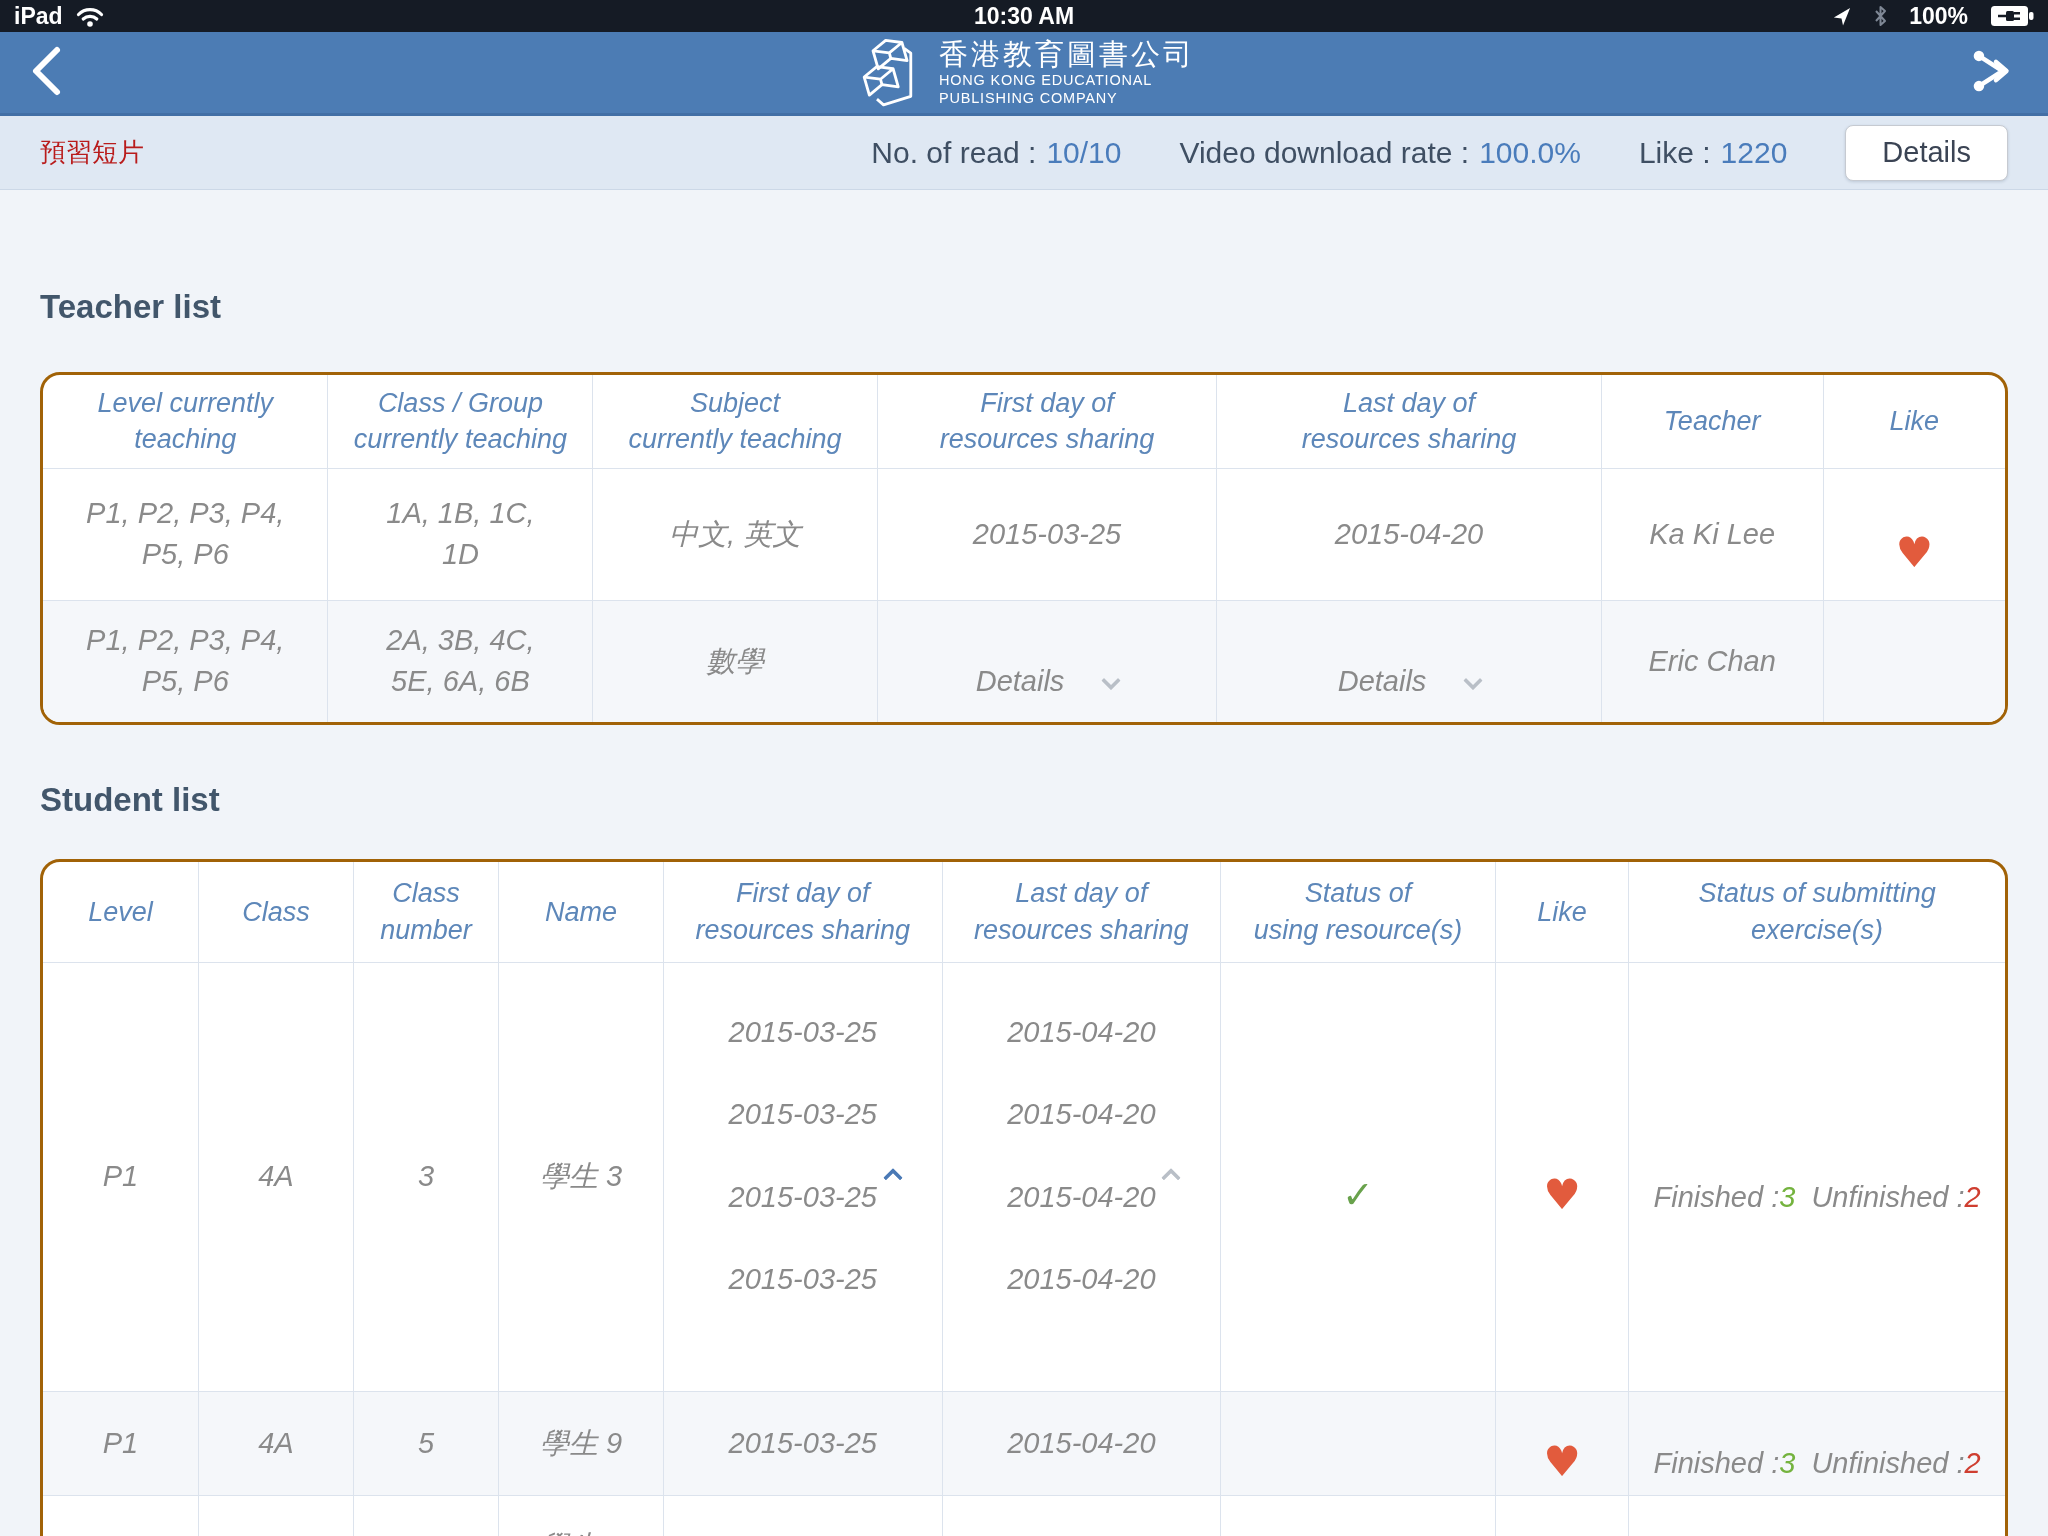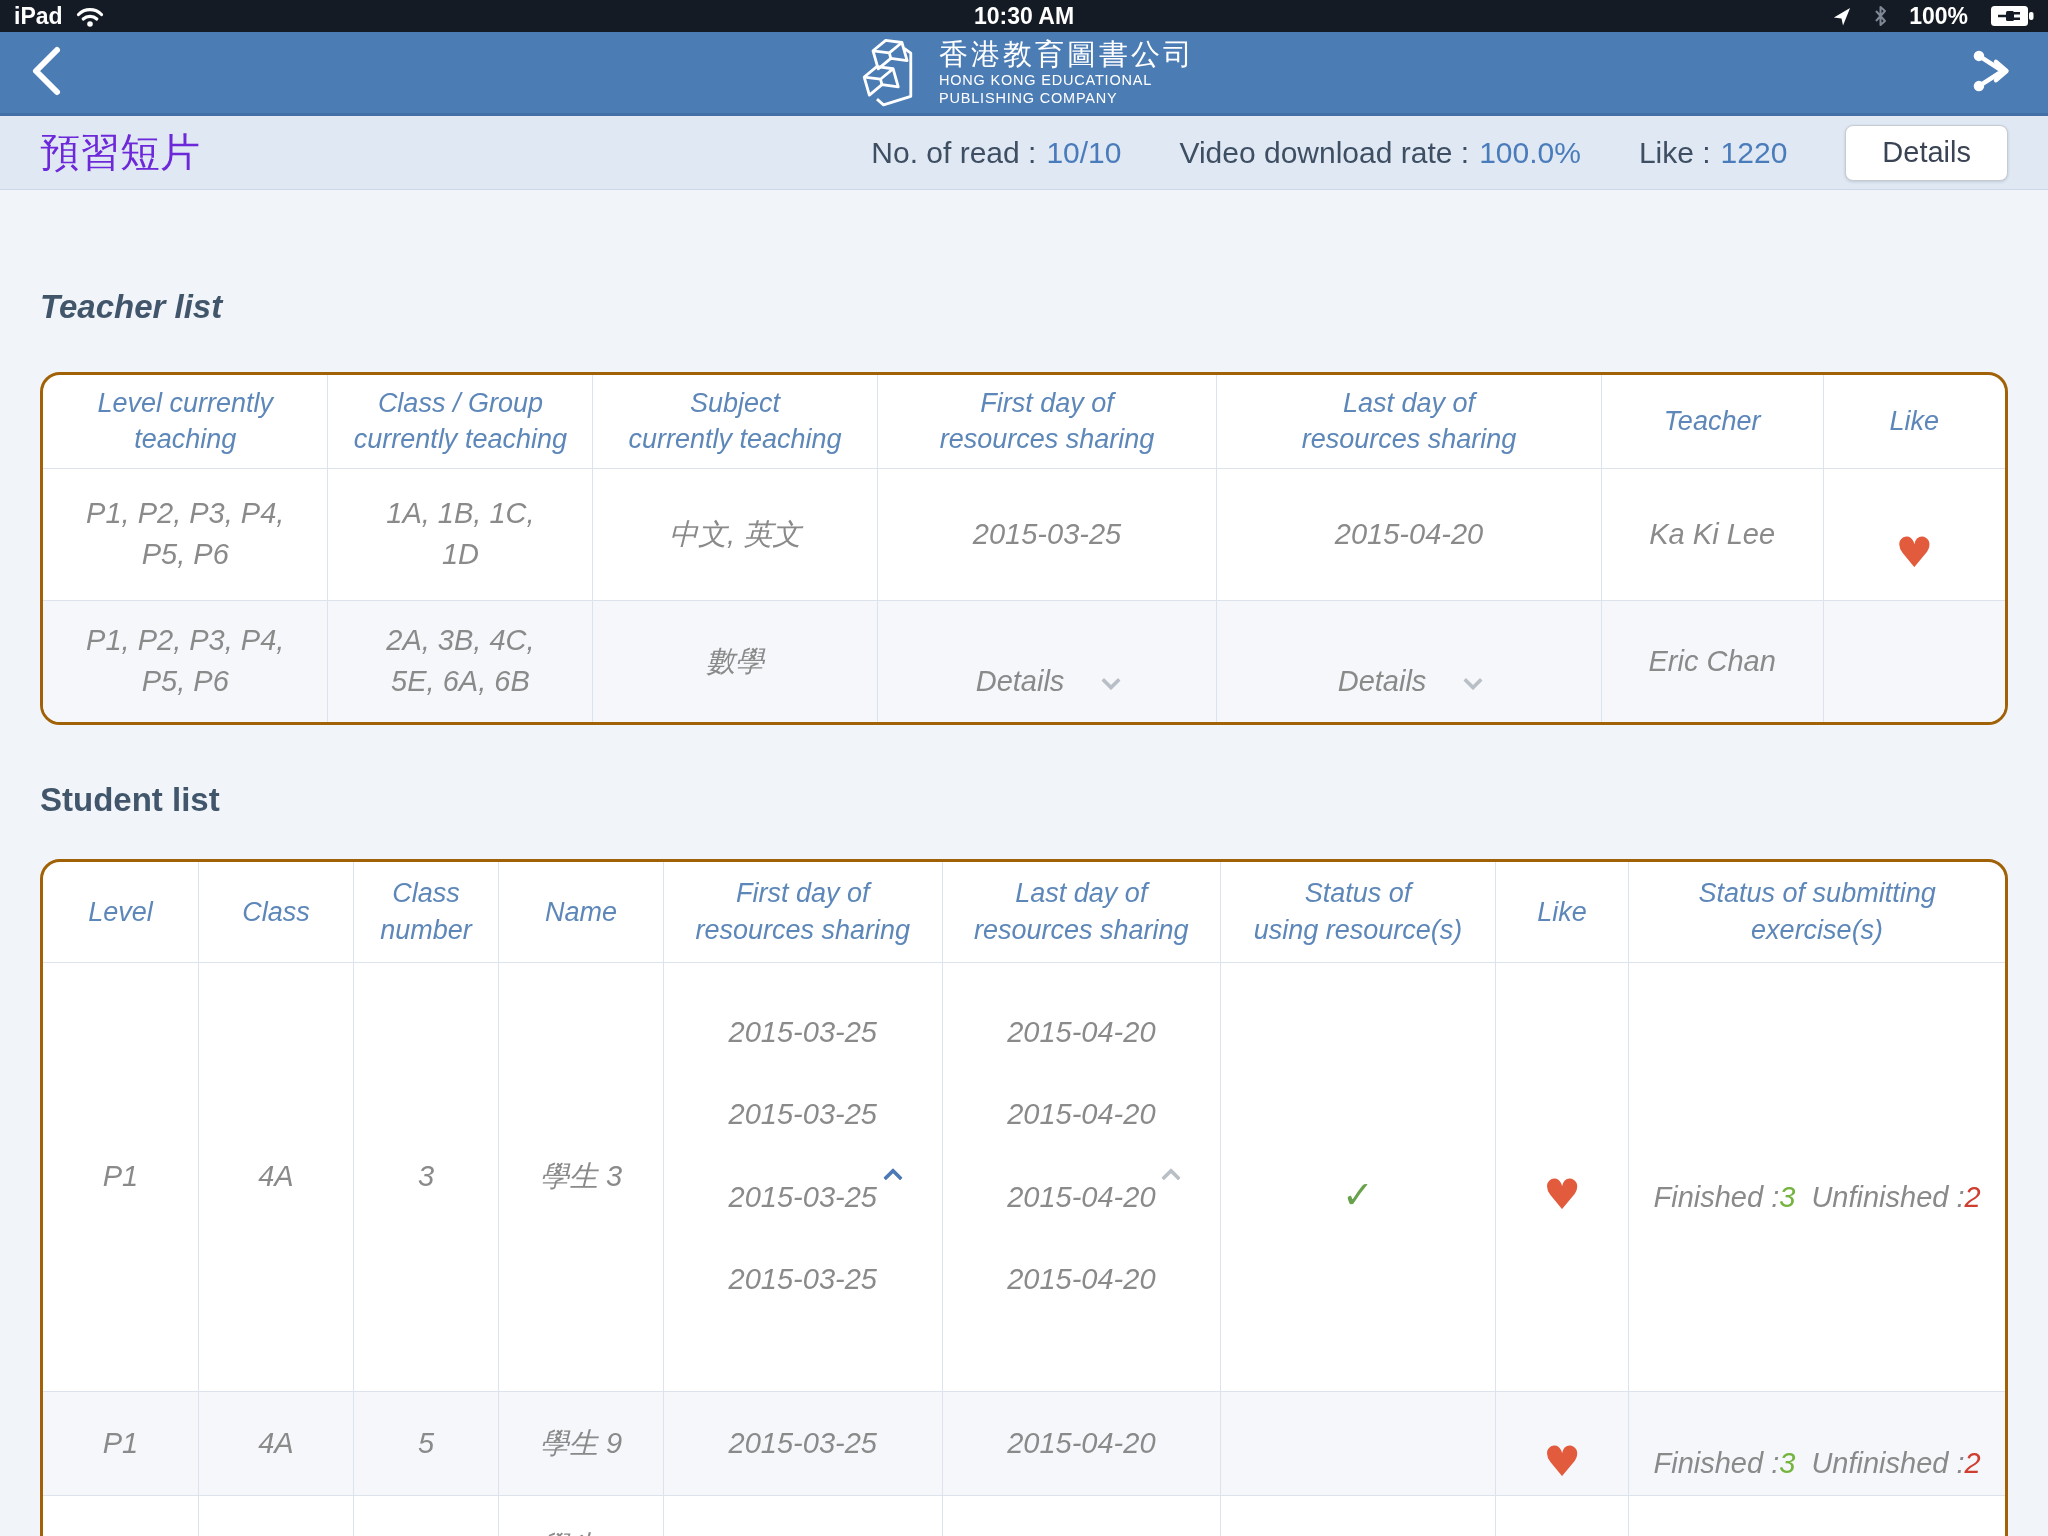--- a/index.html
+++ b/index.html
@@ -26,36 +26,36 @@
   .logo-wrap{position:absolute;left:8px;right:0;display:flex;justify-content:center;align-items:center;gap:16px;pointer-events:none;}
   .logo-text .zh{color:#fff;font-size:29px;letter-spacing:3px;line-height:1.15;}
   .logo-text .en{color:#fff;font-size:14.5px;letter-spacing:.8px;line-height:1.25;}
   .share-btn{margin-left:auto;background:none;border:none;cursor:pointer;display:flex;align-items:center;}
 
   
   .sub-header{
     height:74px; background:#dfe8f3; border-bottom:1px solid #ccd8e7;
     display:flex; align-items:center; padding:0 40px;
   }
-  .page-title{font-size:40px;color:#6d28d9;}
+  .page-title{font-size:26px;color:#b91c1c;}
   .stats{margin-left:auto;display:flex;align-items:center;gap:58px;}
   .stat{display:flex;align-items:center;gap:10px;font-size:30px;}
   .stat .lbl{color:#3f4f63;}
   .stat .val{color:#4a7cbb;}
   .report-btn{
     height:56px;padding:0 36px;font-size:29px;color:#3b4454;
     background:#ffffff;border:1px solid #c6cad1;border-radius:8px;
     box-shadow:0 1px 3px rgba(40,60,90,.18);cursor:pointer;
     font-family:inherit;
   }
 
   
   .content{padding:0 40px;}
   .section-heading{font-size:33px;font-weight:bold;color:#42566b;}
-  .heading-teacher{margin:98px 0 46px;font-style:italic;}
+  .heading-teacher{margin:98px 0 46px;}
   .heading-student{margin:56px 0 40px;}
 
   .tbl-wrap{
     background:#fff;border:3px solid #a16207;border-radius:20px;overflow:hidden;font-style:italic;
   }
   table{width:100%;border-collapse:separate;border-spacing:0;table-layout:fixed;}
   th,td{
     text-align:center;vertical-align:middle;
     border-left:1px solid #dce3ed;
   }

